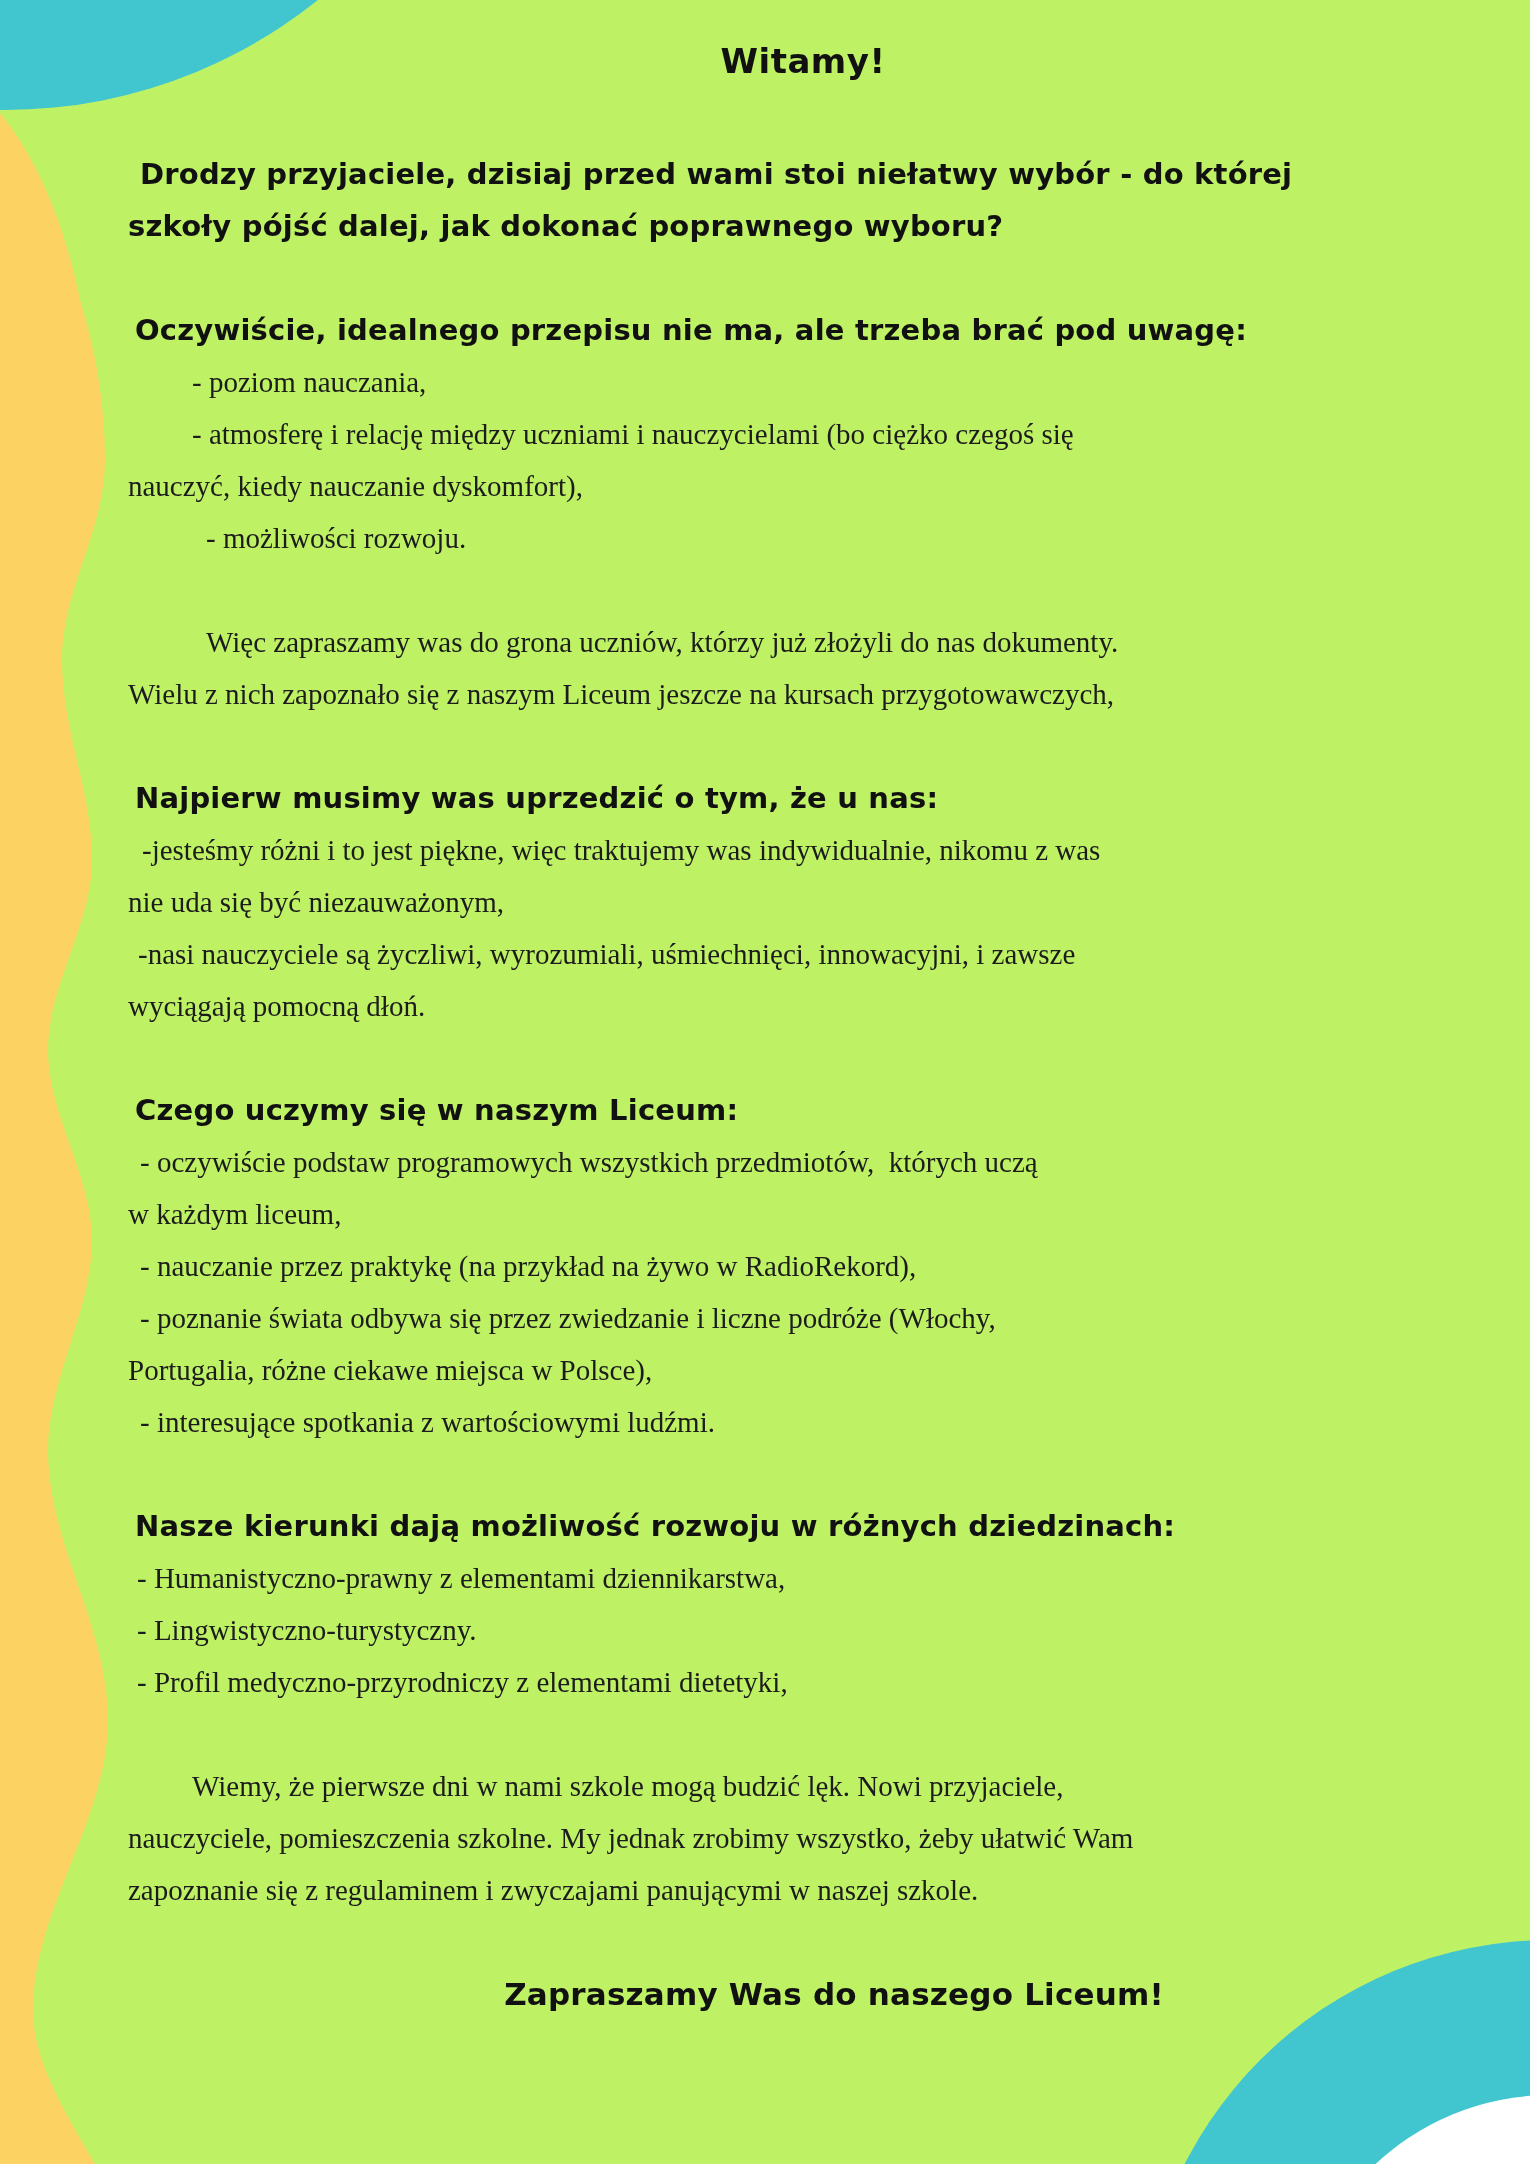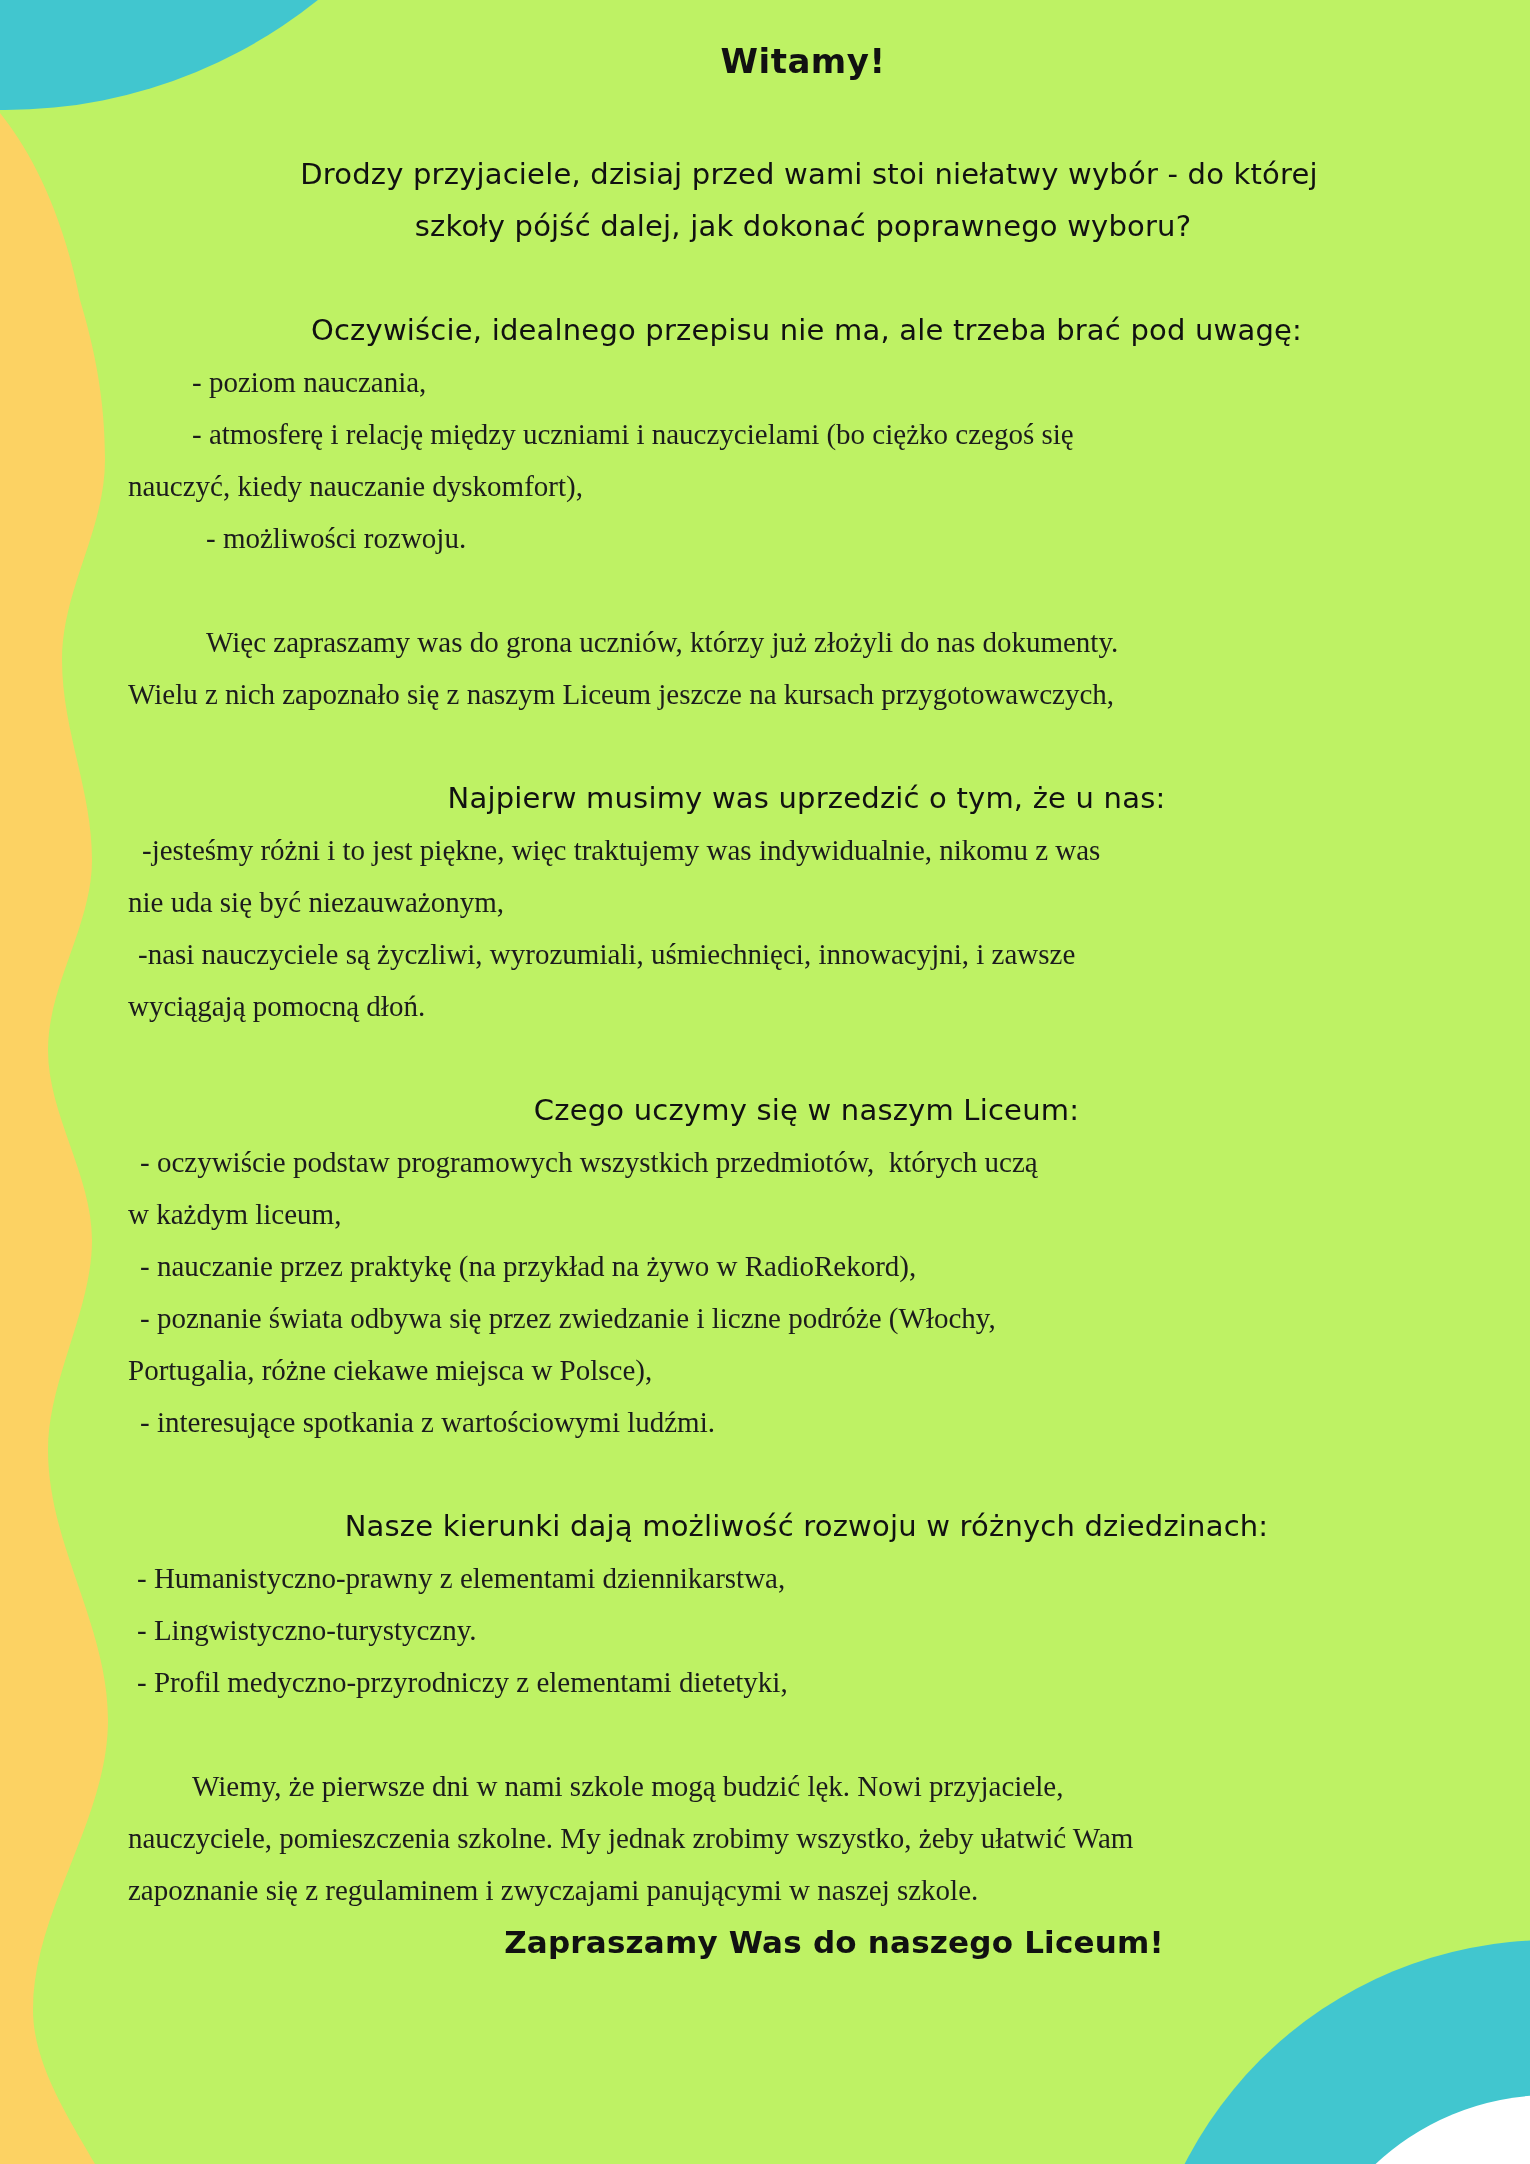--- a/index.html
+++ b/index.html
@@ -29,35 +29,35 @@
   }
   .ln {
     line-height:52px;
     white-space:pre;
     font-size:29px;
     color:#1c1c1c;
   }
   .first { margin-top:62px; }
   .b {
     font-family:"DejaVu Sans", "Liberation Sans", sans-serif;
-    font-weight:400;
+    font-weight:700;
     font-size:29px;
     color:#111111;
     letter-spacing:0.2px;
-    text-align:center;
   }
   .gap { margin-top:52px; }
   .in7  { padding-left:7px; }
   .in9  { padding-left:9px; }
   .in10 { padding-left:10px; }
   .in12 { padding-left:12px; }
   .in14 { padding-left:14px; }
   .in64 { padding-left:64px; }
   .in78 { padding-left:78px; }
   .closing {
+    margin-top:52px;
     line-height:52px;
     text-align:center;
     padding-left:62px;
     font-family:"DejaVu Sans", "Liberation Sans", sans-serif;
     font-weight:700;
     font-size:31px;
     color:#111111;
     letter-spacing:0.2px;
     white-space:pre;
   }

